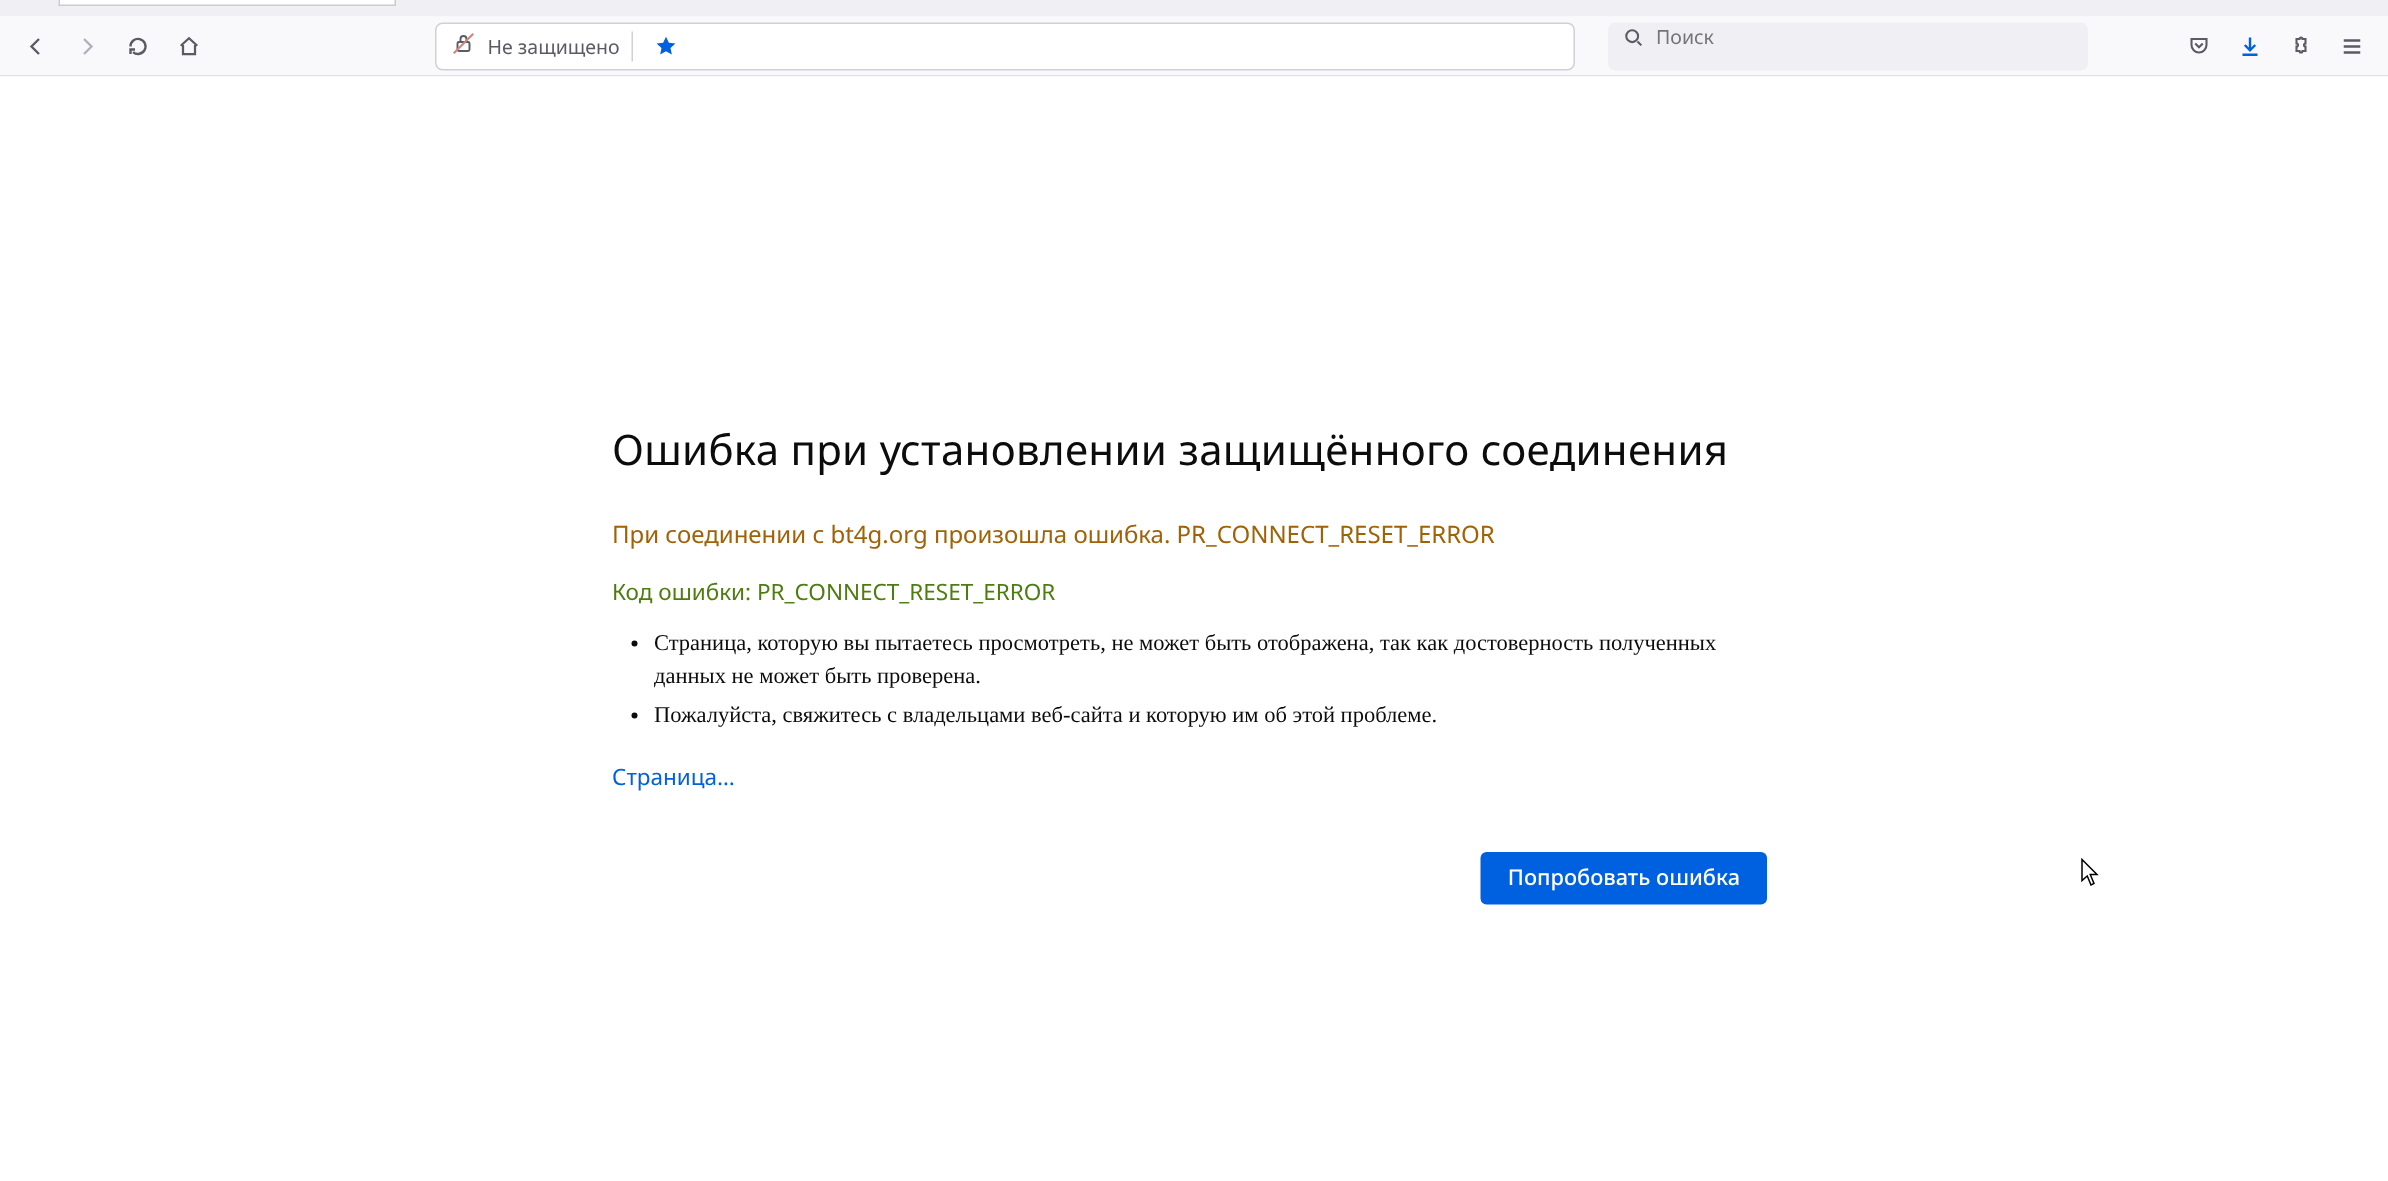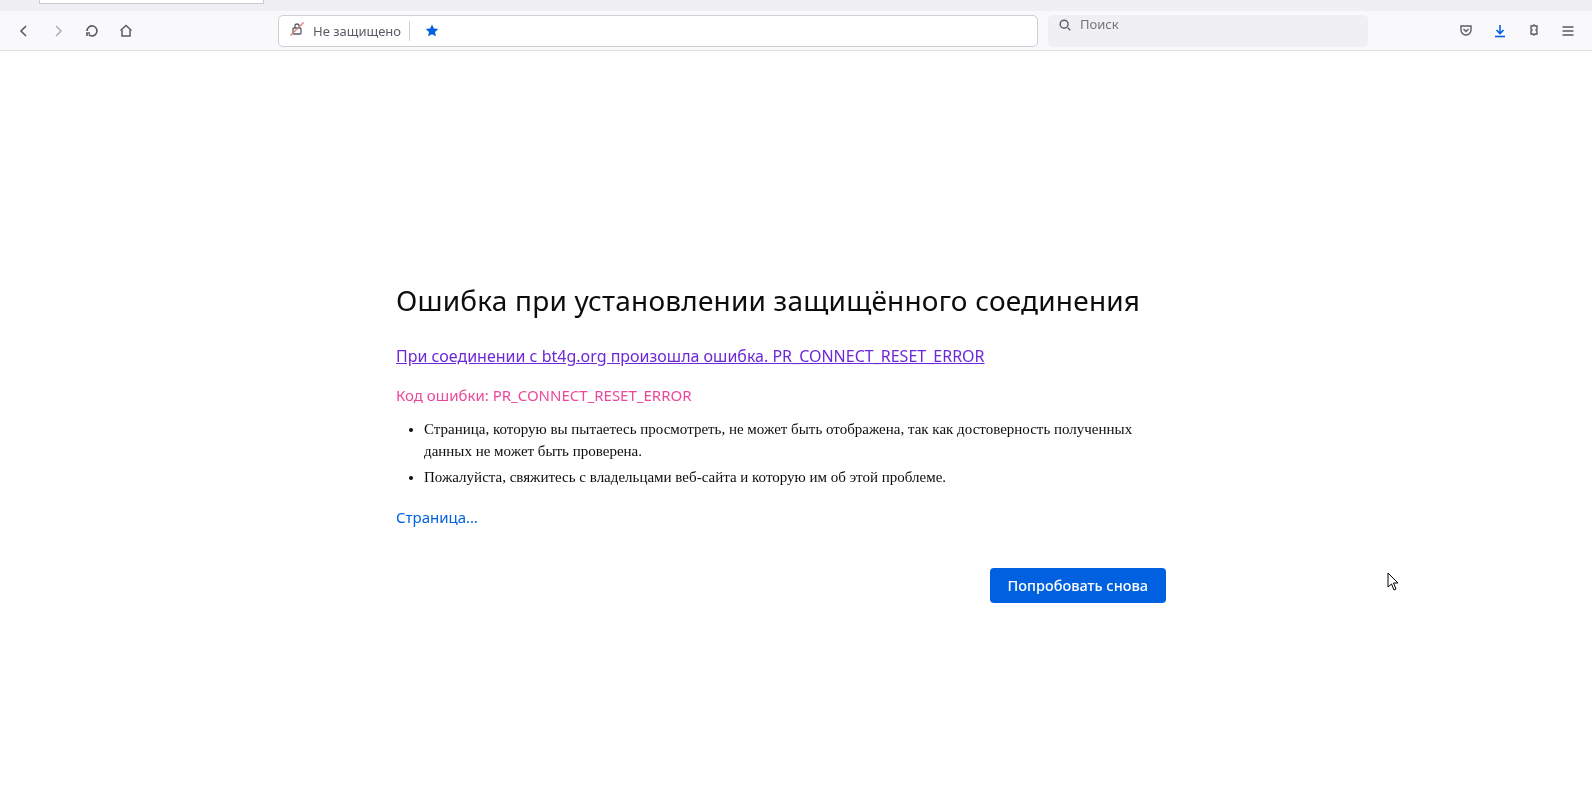--- a/index.html
+++ b/index.html
@@ -20,21 +20,21 @@
     border-right: 1px solid #ccc;
     border-bottom: 1px solid #ccc;
   }
   .top-strip { height: 11px; background: #f0f0f4; }
   .toolbar {
     height: 40px;
     background: #f9f9fb;
     display: flex;
     align-items: center;
     padding: 0 8px;
-    gap: 2px;
+    gap: 14px;
     border-bottom: 1px solid #e0e0e6;
   }
   .tb-btn {
     width: 32px; height: 32px;
     display: flex; align-items: center; justify-content: center;
     border-radius: 4px;
     cursor: pointer;
   }
   .tb-btn svg { display: block; }
   .nav-group { display: flex; gap: 2px; margin-right: 6px; }
@@ -75,40 +75,39 @@
 
   
   .content {
     position: relative;
     width: 100%;
     height: calc(787px - 51px);
     background: #fff;
   }
   .error-block {
     position: absolute;
-    left: 396px;
+    left: 408px;
     top: 230px;
     width: 770px;
   }
   .err-title {
     font-size: 28px;
     font-weight: 400;
     color: #0c0c0d;
     margin-bottom: 26px;
     letter-spacing: 0.2px;
   }
   .err-line1 {
     font-size: 16px;
-    color: #6d28d9;
+    color: #a16207;
     margin-bottom: 18px;
-    text-decoration: underline;
   }
   .err-code {
     font-size: 15px;
-    color: #ec4899;
+    color: #4d7c0f;
     margin-bottom: 14px;
   }
   .err-list {
     margin-left: 28px;
     margin-bottom: 18px;
     font-family: Liberation Serif, serif;
   }
   .err-list li {
     font-size: 15px;
     color: #0c0c0d;
@@ -237,20 +236,20 @@
   <div class="error-block">
     <h1 class="err-title">Ошибка при установлении защищённого соединения</h1>
     <p class="err-line1">При соединении с bt4g.org произошла ошибка. PR_CONNECT_RESET_ERROR</p>
     <p class="err-code">Код ошибки: PR_CONNECT_RESET_ERROR</p>
     <ul class="err-list">
       <li>Страница, которую вы пытаетесь просмотреть, не может быть отображена, так как достоверность полученных данных не может быть проверена.</li>
       <li>Пожалуйста, свяжитесь с владельцами веб-сайта и которую им об этой проблеме.</li>
     </ul>
     <span class="more-link">Страница…</span>
     <div class="retry-row">
-      <button class="retry-btn">Попробовать снова</button>
+      <button class="retry-btn">Попробовать ошибка</button>
     </div>
   </div>
 
   <svg class="cursor-pointer-img" width="14" height="20" viewBox="0 0 14 20">
     <path d="M1 1 L1 15 L4.5 12 L7 18 L9 17 L6.5 11 L11 11 Z" fill="#ffffff" stroke="#000" stroke-width="1"></path>
   </svg>
 </div>
 
 </body></html>

